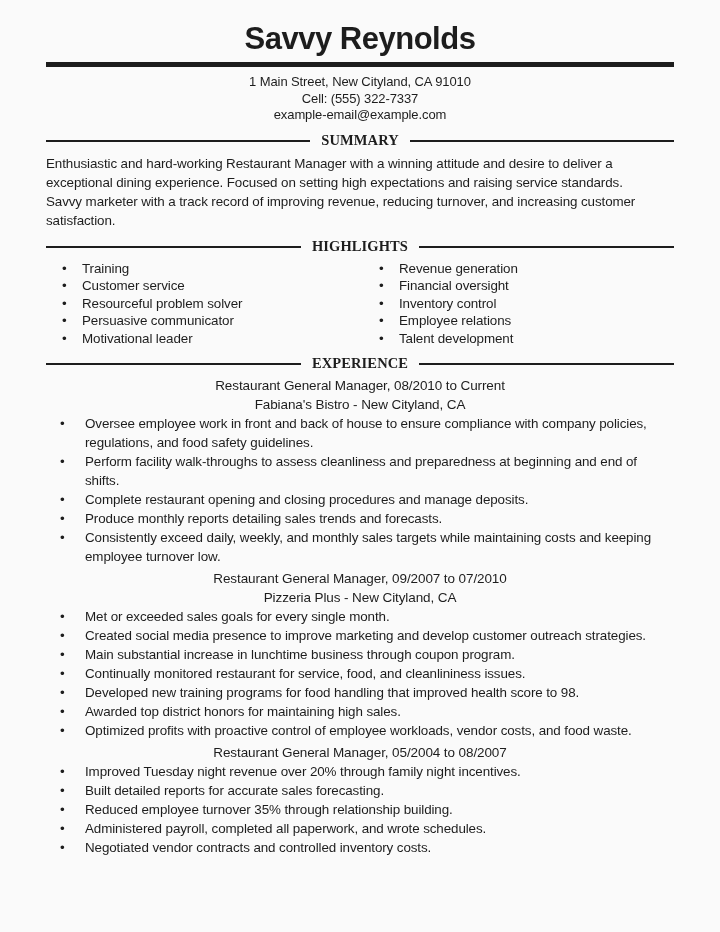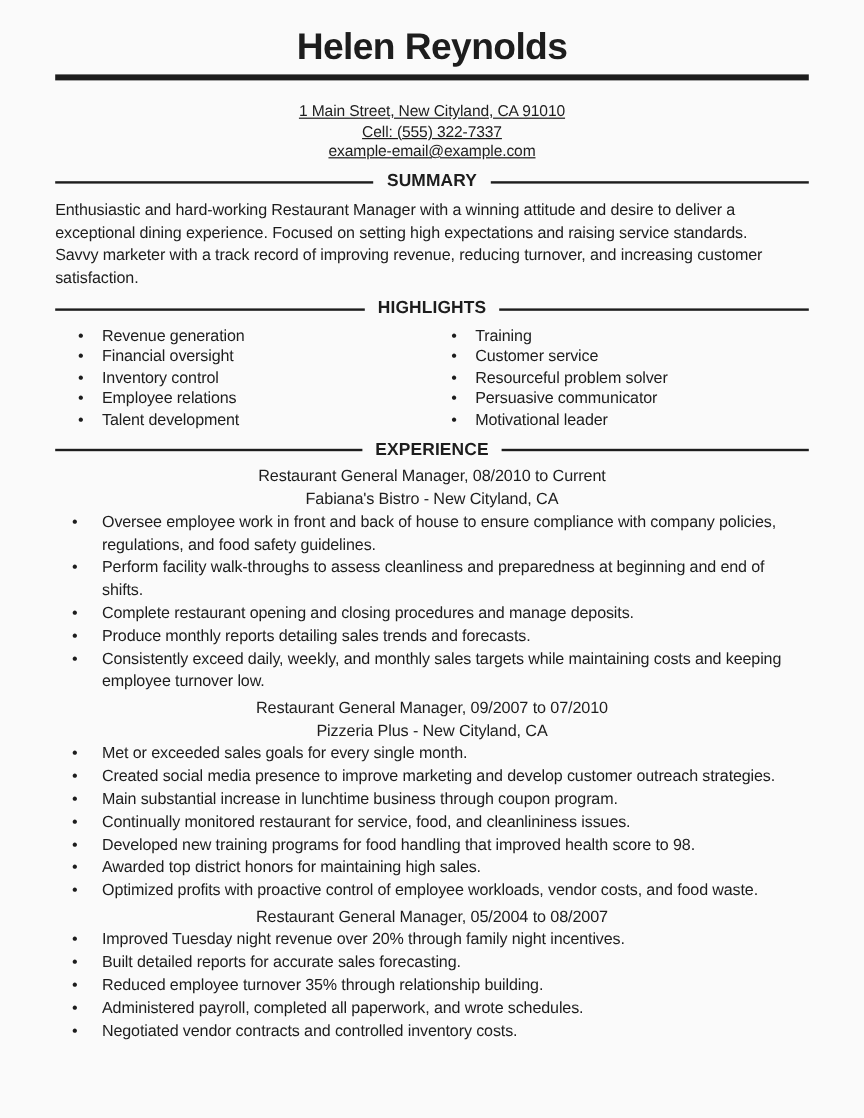--- a/index.html
+++ b/index.html
@@ -28,34 +28,34 @@
     font-weight: 700;
     letter-spacing: -0.5px;
   }
   .double-rule {
     margin-top: 6px;
     height: 2px;
     border-top: 3px solid var(--ink);
     border-bottom: 2px solid var(--ink);
   }
   .contact {
-    margin-top: 18px;
+    margin-top: 7px;
     text-align: center;
     font-size: 13px;
     line-height: 16.5px;
-    text-decoration: underline;
   }
 
   
   .section-header {
     display: flex;
     align-items: center;
     gap: 11px;
     margin-top: 7px;
     height: 19px;
+    font-family: Liberation Serif, serif;
   }
   .section-header .rule {
     flex: 1;
     height: 2px;
     background: var(--ink);
     margin-top: 1px;
   }
   .section-title {
     font-weight: 700;
     font-size: 14.5px;
@@ -100,21 +100,21 @@
   .job .dot { width: 25px; }
 
   .footer-header { margin-top: 6px; }
 </style>
 </head>
 <body>
 
 <div class="page">
 
   <div>
-    <div class="name">Helen Reynolds</div>
+    <div class="name">Savvy Reynolds</div>
     <div class="double-rule"></div>
     <div class="contact">
       <div>1 Main Street, New Cityland, CA 91010</div>
       <div>Cell: (555) 322-7337</div>
       <div>example-email@example.com</div>
     </div>
   </div>
 
   <div>
     <div class="section-header">
@@ -125,20 +125,47 @@
     <div class="summary-text">Enthusiastic and hard-working Restaurant Manager with a winning attitude and desire to deliver a exceptional dining experience. Focused on setting high expectations and raising service standards. Savvy marketer with a track record of improving revenue, reducing turnover, and increasing customer satisfaction.</div>
   </div>
 
   <div>
     <div class="section-header">
       <span class="rule"></span>
       <span class="section-title">HIGHLIGHTS</span>
       <span class="rule"></span>
     </div>
     <div class="hl-grid">
+      <ul class="bullets col-right">
+
+          <li class="bullet-item">
+            <span class="dot"></span>
+            <span>Training</span>
+          </li>
+
+          <li class="bullet-item">
+            <span class="dot"></span>
+            <span>Customer service</span>
+          </li>
+
+          <li class="bullet-item">
+            <span class="dot"></span>
+            <span>Resourceful problem solver</span>
+          </li>
+
+          <li class="bullet-item">
+            <span class="dot"></span>
+            <span>Persuasive communicator</span>
+          </li>
+
+          <li class="bullet-item">
+            <span class="dot"></span>
+            <span>Motivational leader</span>
+          </li>
+        </ul>
       <ul class="bullets col-left">
 
           <li class="bullet-item">
             <span class="dot"></span>
             <span>Revenue generation</span>
           </li>
 
           <li class="bullet-item">
             <span class="dot"></span>
             <span>Financial oversight</span>
@@ -150,47 +177,20 @@
           </li>
 
           <li class="bullet-item">
             <span class="dot"></span>
             <span>Employee relations</span>
           </li>
 
           <li class="bullet-item">
             <span class="dot"></span>
             <span>Talent development</span>
-          </li>
-        </ul>
-      <ul class="bullets col-right">
-
-          <li class="bullet-item">
-            <span class="dot"></span>
-            <span>Training</span>
-          </li>
-
-          <li class="bullet-item">
-            <span class="dot"></span>
-            <span>Customer service</span>
-          </li>
-
-          <li class="bullet-item">
-            <span class="dot"></span>
-            <span>Resourceful problem solver</span>
-          </li>
-
-          <li class="bullet-item">
-            <span class="dot"></span>
-            <span>Persuasive communicator</span>
-          </li>
-
-          <li class="bullet-item">
-            <span class="dot"></span>
-            <span>Motivational leader</span>
           </li>
         </ul>
     </div>
   </div>
 
   <div>
     <div class="section-header">
       <span class="rule"></span>
       <span class="section-title">EXPERIENCE</span>
       <span class="rule"></span>

